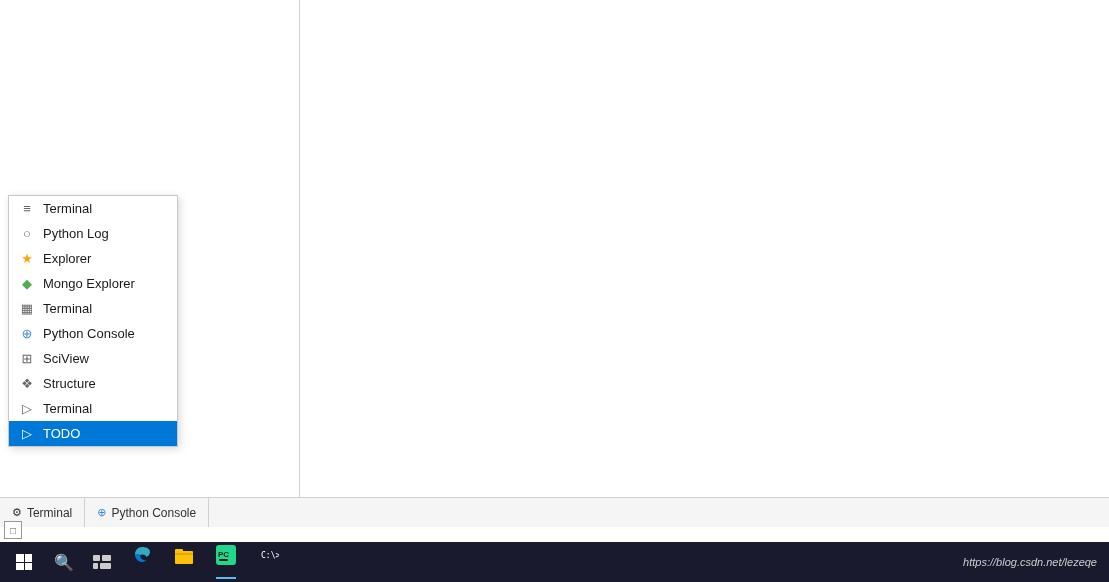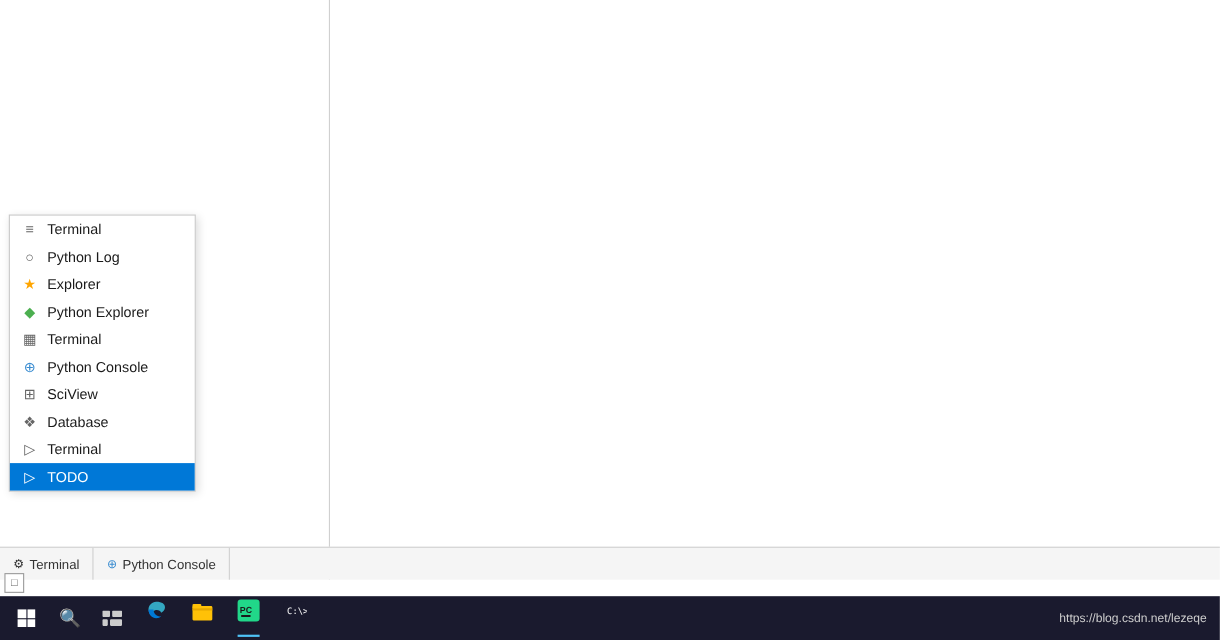--- a/index.html
+++ b/index.html
@@ -132,20 +132,21 @@
     }
 
     .taskbar-right {
       margin-left: auto;
       display: flex;
       align-items: center;
       padding-right: 8px;
       color: #ccc;
       font-size: 11px;
       gap: 8px;
+      font-style: italic;
     }
 
     
     .expand-btn {
       position: absolute;
       bottom: 43px;
       left: 4px;
       width: 18px;
       height: 18px;
       border: 1px solid #999;
@@ -234,37 +235,37 @@
     <div class="menu-item">
       <span class="menu-icon icon-event">○</span>
       <span>Python Log</span>
     </div>
     <div class="menu-item">
       <span class="menu-icon icon-favorites">★</span>
       <span>Explorer</span>
     </div>
     <div class="menu-item">
       <span class="menu-icon icon-mongo">◆</span>
-      <span>Python Explorer</span>
+      <span>Mongo Explorer</span>
     </div>
     <div class="menu-item">
       <span class="menu-icon icon-project">▦</span>
       <span>Terminal</span>
     </div>
     <div class="menu-item">
       <span class="menu-icon icon-python">⊕</span>
       <span>Python Console</span>
     </div>
     <div class="menu-item">
       <span class="menu-icon icon-sciview">⊞</span>
       <span>SciView</span>
     </div>
     <div class="menu-item">
       <span class="menu-icon icon-structure">❖</span>
-      <span>Database</span>
+      <span>Structure</span>
     </div>
     <div class="menu-item">
       <span class="menu-icon icon-terminal">▷</span>
       <span>Terminal</span>
     </div>
     <div class="menu-item selected">
       <span class="menu-icon icon-todo">▷</span>
       <span>TODO</span>
     </div>
   </div>

